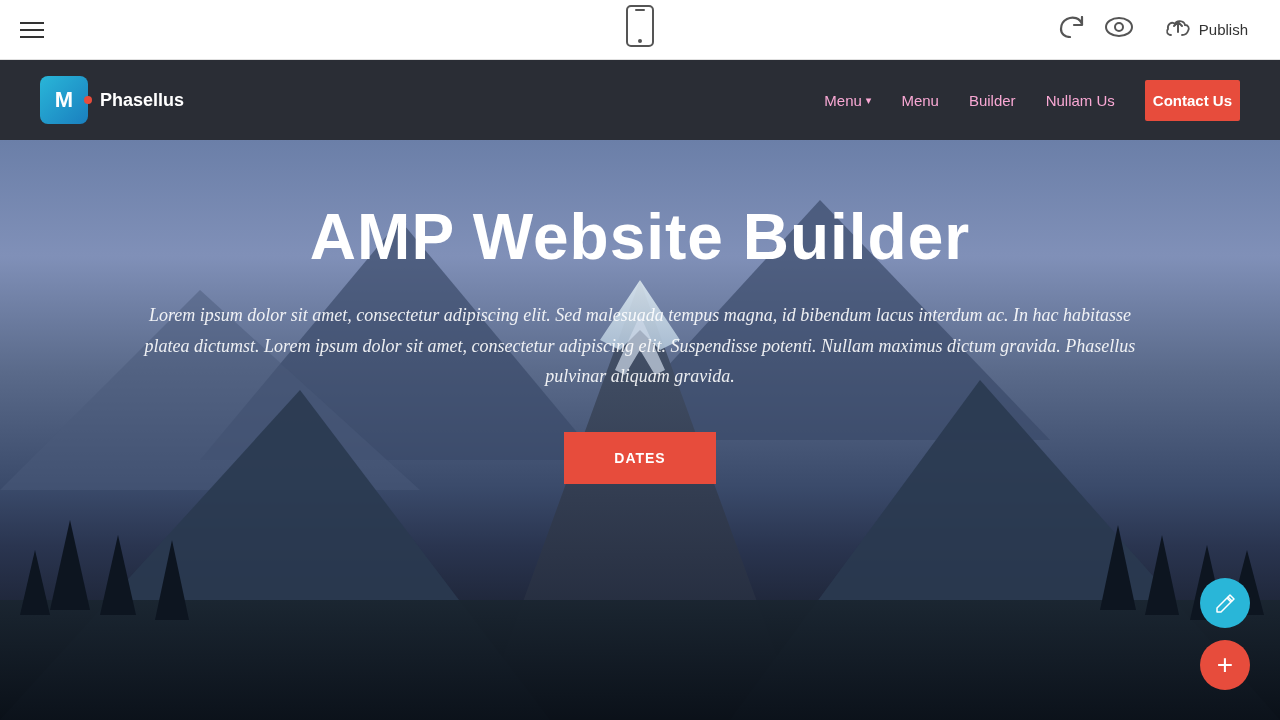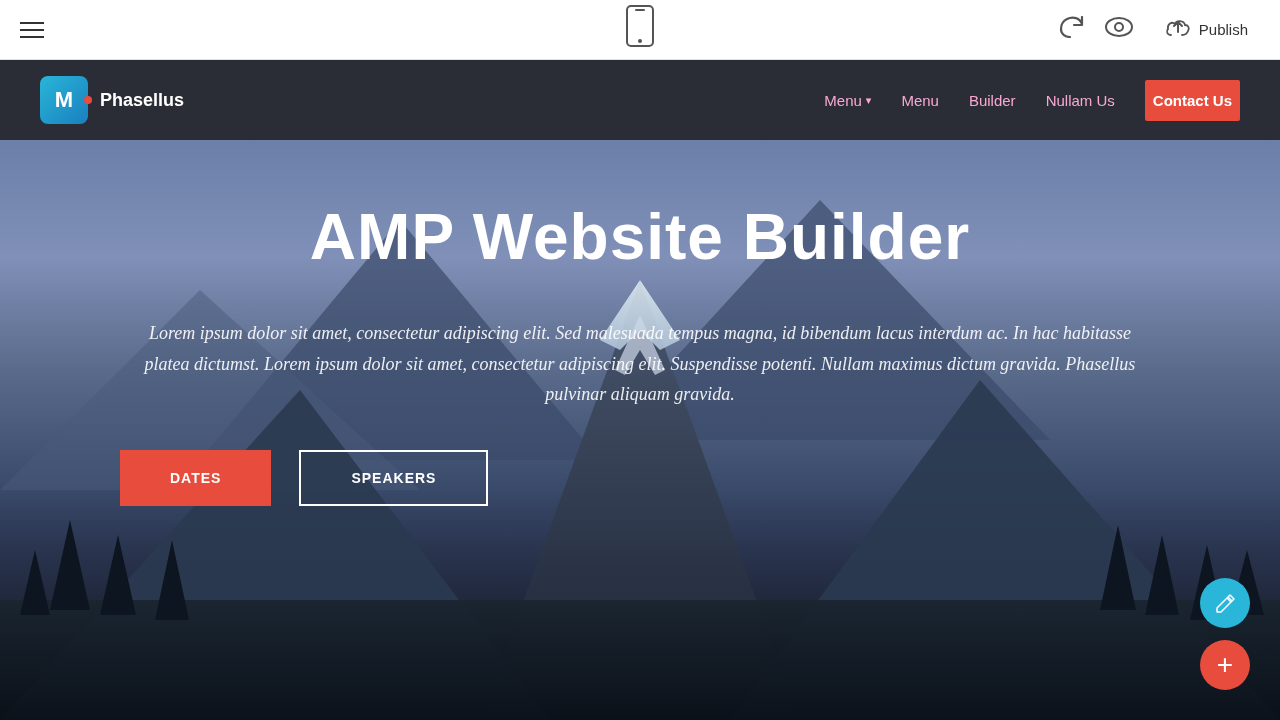--- a/index.html
+++ b/index.html
@@ -106,29 +106,29 @@
     
     .hero-mountain {
       position: absolute; bottom: 0; left: 0; right: 0;
     }
     .hero-content {
       position: relative; z-index: 2;
       text-align: center; padding: 60px 120px 40px;
     }
     .hero-title {
       font-size: 64px; font-weight: 900; color: #fff;
-      letter-spacing: 1px; margin-bottom: 44px;
+      letter-spacing: 1px; margin-bottom: 26px;
     }
     .hero-subtitle {
       font-size: 18px; color: rgba(255,255,255,0.9);
       font-style: italic; line-height: 1.7; max-width: 1000px;
       margin: 0 auto 40px;
       font-family: Liberation Serif, serif;
     }
-    .hero-buttons { display: flex; justify-content: flex-start; gap: 28px; }
+    .hero-buttons { display: flex; justify-content: center; gap: 28px; }
     .btn-dates {
       background: #e74c3c; color: #fff; border: none;
       padding: 18px 50px; font-size: 14px; font-weight: 700;
       letter-spacing: 1px; cursor: pointer;
     }
     .btn-speakers {
       background: transparent; color: #fff;
       border: 2px solid #fff;
       padding: 18px 50px; font-size: 14px; font-weight: 700;
       letter-spacing: 1px; cursor: pointer;
@@ -273,21 +273,20 @@
     <polygon points="1145,475 1162,395 1179,475" fill="#0d1520"></polygon>
     <polygon points="1190,480 1207,405 1224,480" fill="#0d1520"></polygon>
     <polygon points="1230,475 1247,410 1264,475" fill="#0d1520"></polygon>
   </svg>
 
   <div class="hero-content">
     <h1 class="hero-title">AMP Website Builder</h1>
     <p class="hero-subtitle">Lorem ipsum dolor sit amet, consectetur adipiscing elit. Sed malesuada tempus magna, id bibendum lacus interdum ac. In hac habitasse platea dictumst. Lorem ipsum dolor sit amet, consectetur adipiscing elit. Suspendisse potenti. Nullam maximus dictum gravida. Phasellus pulvinar aliquam gravida.</p>
     <div class="hero-buttons">
       <button class="btn-dates">DATES</button>
-      <button class="btn-speakers">SPEAKERS</button>
     </div>
   </div>
 </section>
 
 <div class="fab-container">
   <button class="fab-edit">
     <svg width="22" height="22" viewBox="0 0 22 22" fill="none">
       <path d="M3 16 L14 5 L18 9 L7 20 L3 20 Z" stroke="white" stroke-width="1.5" fill="none" stroke-linejoin="round"></path>
       <path d="M13 6 L17 10" stroke="white" stroke-width="1.5"></path>
       <path d="M14 5 L16 3 L20 7 L18 9" stroke="white" stroke-width="1.5" fill="none" stroke-linejoin="round"></path>

